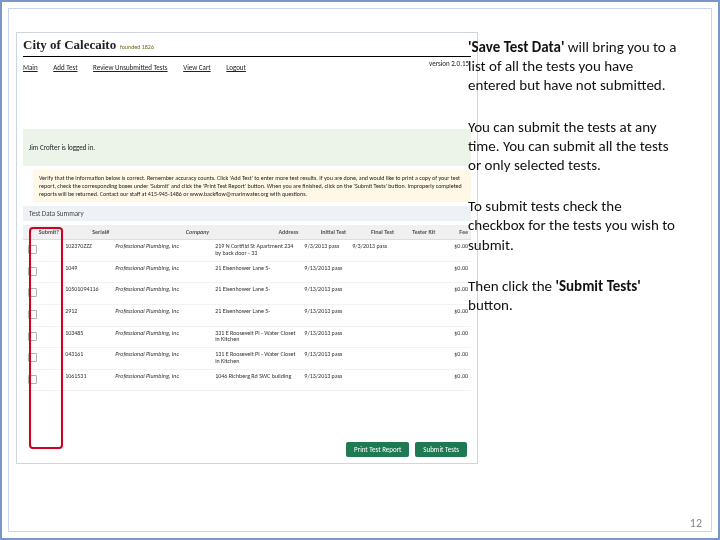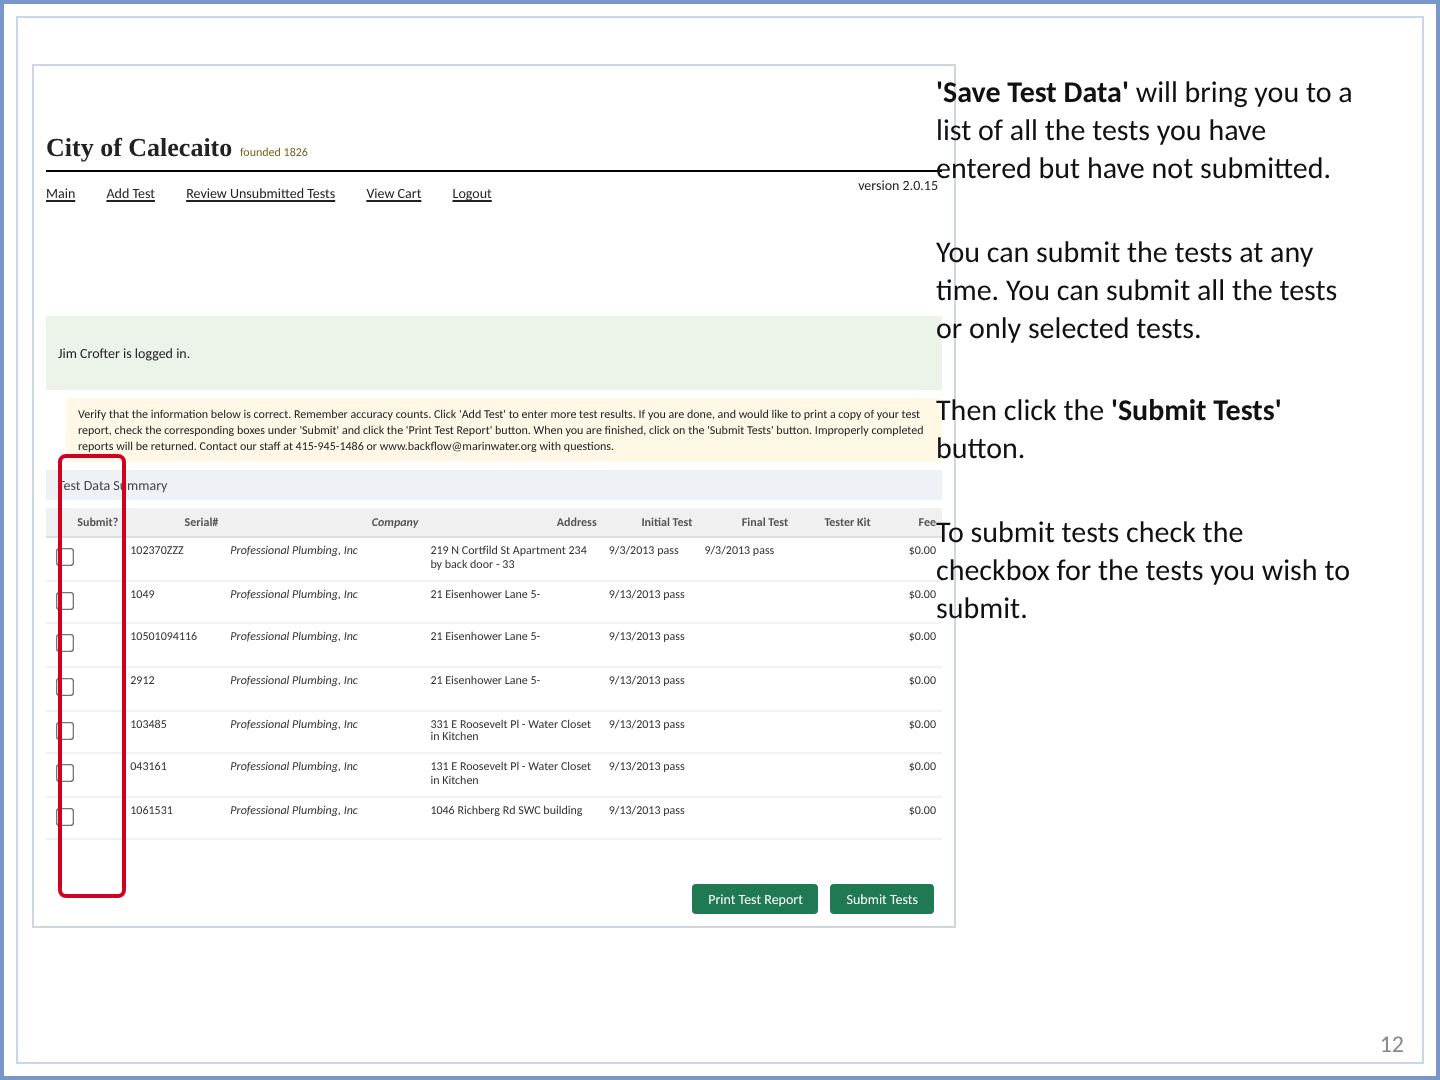--- a/index.html
+++ b/index.html
@@ -5,21 +5,21 @@
   html, body { margin:0; padding:0; font-family: Calibri, Arial, sans-serif; background:#fff; }
   .slide { width:720px; height:540px; background:#fff; position:relative; border:2px solid #7a97c9; box-sizing:border-box; }
   .slide-inner { position:absolute; inset:6px; border:1px solid #c9d6ec; }
   .left { position:absolute; left:14px; top:30px; width:460px; height:430px; border:1px solid #cfd6dd; background:#fff; }
   .right { position:absolute; left:466px; top:36px; width:210px; }
   .right p { margin:0 0 22px 0; font-size:15px; color:#111; line-height:1.28; }
   .right .bold { font-weight:bold; }
   .pagenum { position:absolute; right:16px; bottom:8px; font-size:12px; color:#888; }
 
   .app { font-size:8px; color:#222; }
-  .app .topbar { position:relative; height:48px;margin-top:29px; }
+  .app .topbar { position:relative; height:48px; }
   .logo-line { position:absolute; left:6px; top:4px; }
   .logo-line .city { font-family:"Times New Roman", serif; font-weight:bold; font-size:13px; }
   .logo-line .sub { font-size:6px; color:#6a6a20; margin-left:2px; }
   .toprule { position:absolute; left:6px; right:6px; top:23px; border-top:1px solid #000; }
   .version { position:absolute; right:8px; top:26px; font-size:7px; }
   .nav { position:absolute; left:6px; top:30px; font-size:7px; }
   .nav span { margin-right:14px; text-decoration:underline; }
   .logged { margin:0 6px 4px 6px; padding:14px 6px; background:#ecf4ea; font-size:7px; position:relative; top:48px; }
   .instr { margin:0 6px 4px 16px; padding:4px 6px; background:#fff8e6; font-size:6px; line-height:1.35; position:relative; top:48px; border-radius:2px; }
   .summary { margin:4px 6px 0 6px; padding:3px 6px; background:#eef1f5; font-size:7px; color:#444; position:relative; top:48px; }
@@ -167,20 +167,20 @@
     </div>
 
     <div class="redbox"></div>
   </div>
 
   <div class="right">
     <p>
       <span class="bold">'Save Test Data'</span><span> will bring you to a list of all the tests you have entered but have not submitted.</span>
     </p>
     <p>You can submit the tests at any time. You can submit all the tests or only selected tests.</p>
+    <p>To submit tests check the checkbox for the tests you wish to submit.</p>
     <p>
       <span>Then click the </span><span class="bold">'Submit Tests'</span><span> button.</span>
     </p>
-    <p>To submit tests check the checkbox for the tests you wish to submit.</p>
   </div>
 
   <div class="pagenum">12</div>
 </div>
 
 </body></html>

